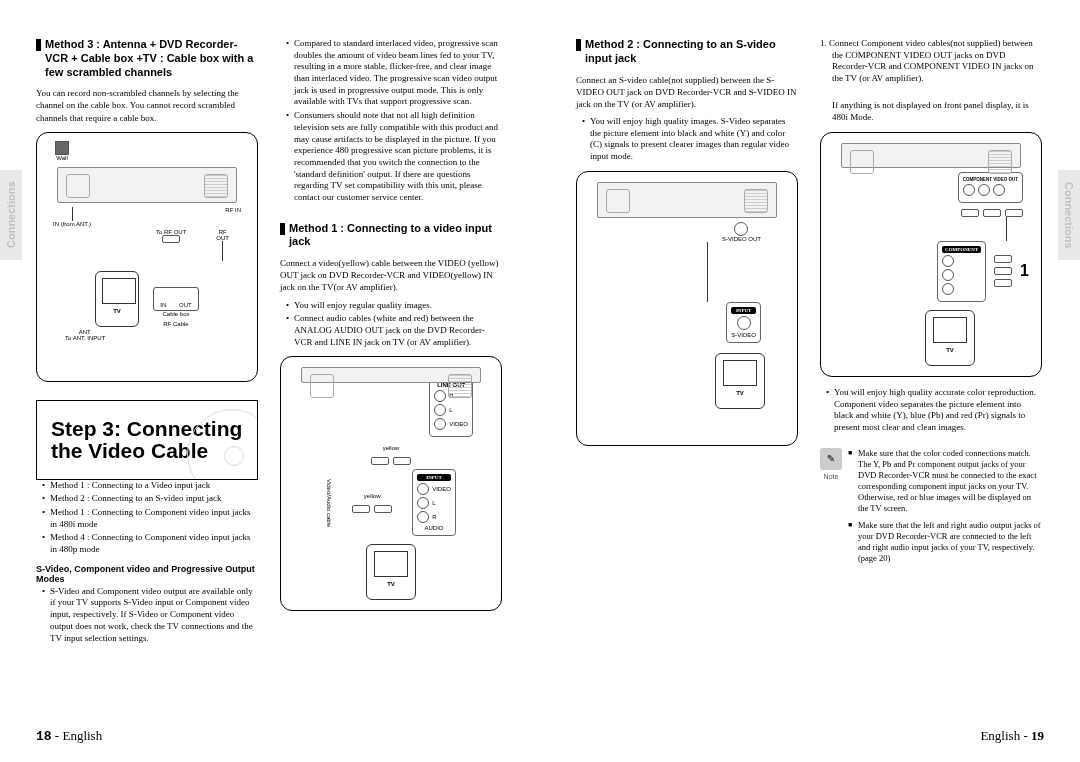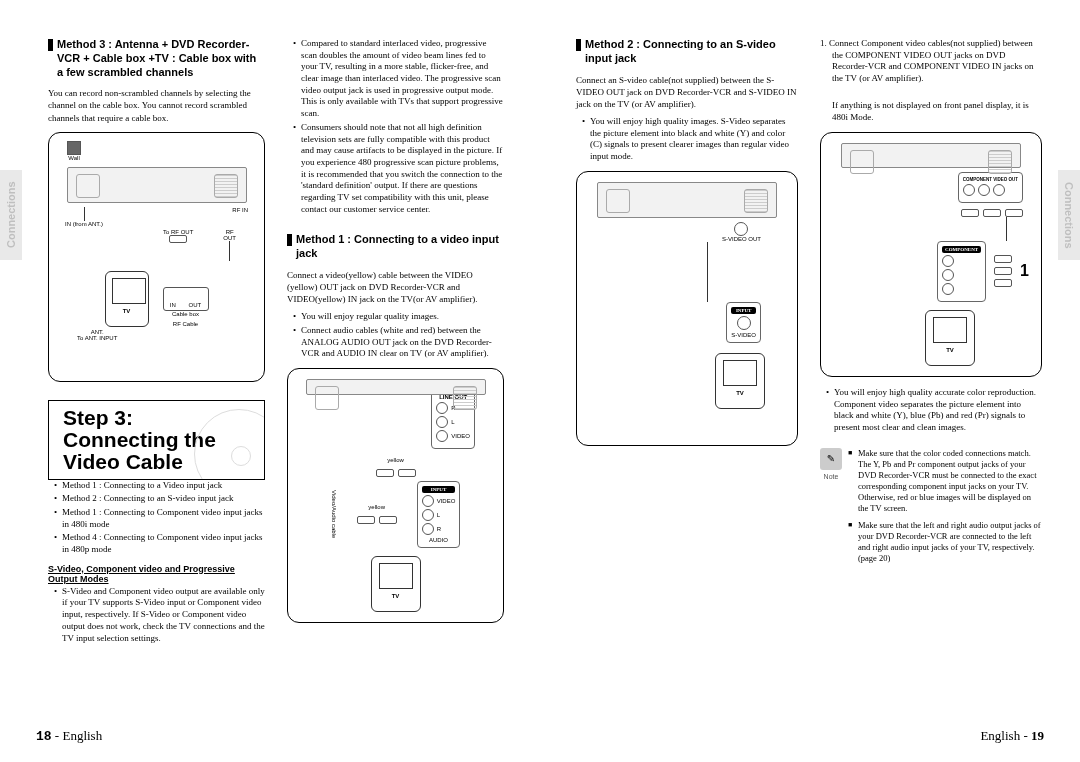--- a/index.html
+++ b/index.html
@@ -14,21 +14,21 @@
     overflow: hidden;
   }
   .spread {
     display: flex;
     width: 100%;
     height: 100%;
   }
   .page {
     width: 540px;
     height: 762px;
-    padding: 38px 36px 30px 48px;
+    padding: 38px 36px 30px 36px;
     position: relative;
   }
   .page-right { padding: 38px 36px 30px 36px; }
   .side-tab {
     position: absolute;
     top: 170px;
     width: 22px;
     height: 90px;
     background: #e9e9e9;
     writing-mode: vertical-rl;
@@ -70,21 +70,20 @@
   .bullets { list-style: none; padding-left: 6px; }
   .bullets li { position: relative; padding-left: 8px; margin-bottom: 2px; line-height: 1.3; }
   .bullets li::before { content: "•"; position: absolute; left: 0; }
   .numlist { list-style: none; padding-left: 0; }
   .numlist li { padding-left: 12px; text-indent: -12px; margin-bottom: 4px; line-height: 1.3; }
   .subhead {
     font-family: Arial, sans-serif;
     font-weight: bold;
     font-size: 9px;
     margin: 8px 0 2px 0;
-    text-decoration: underline;
   }
   .figbox {
     border: 1px solid #000;
     border-radius: 12px;
     width: 100%;
     background: #fff;
     margin-top: 8px;
     display: flex;
     flex-direction: column;
     align-items: center;
@@ -253,21 +252,21 @@
           <li>Consumers should note that not all high definition television sets are fully compatible with this product and may cause artifacts to be displayed in the picture. If you experience 480 progressive scan picture problems, it is recommended that you switch the connection to the 'standard definition' output. If there are questions regarding TV set compatibility with this unit, please contact our customer service center.</li>
         </ul>
 
         <div class="heading" style="margin-top:18px;">
           <span class="bar"></span>
           <span>Method 1 : Connecting to a video input jack</span>
         </div>
         <p class="body-text">Connect a video(yellow) cable between the VIDEO (yellow) OUT jack on DVD Recorder-VCR and VIDEO(yellow) IN jack on the TV(or AV amplifier).</p>
         <ul class="bullets">
           <li>You will enjoy regular quality images.</li>
-          <li>Connect audio cables (white and red) between the ANALOG AUDIO OUT jack on the DVD Recorder-VCR and AUDIO IN clear on TV (or AV amplifier).</li>
+          <li>Connect audio cables (white and red) between the ANALOG AUDIO OUT jack on the DVD Recorder-VCR and LINE IN jack on TV (or AV amplifier).</li>
         </ul>
 
         <div class="figbox" style="height:255px;">
           <div class="device-back"></div>
           <div style="display:flex; width:100%; justify-content:flex-end; padding-right:20px;">
             <div class="input-panel" style="margin-top:-6px;">
               <div class="mini-label" style="font-weight:bold;">LINE OUT</div>
               <div class="row">
                   <div class="jack"></div>
                   <span class="mini-label">R</span>

